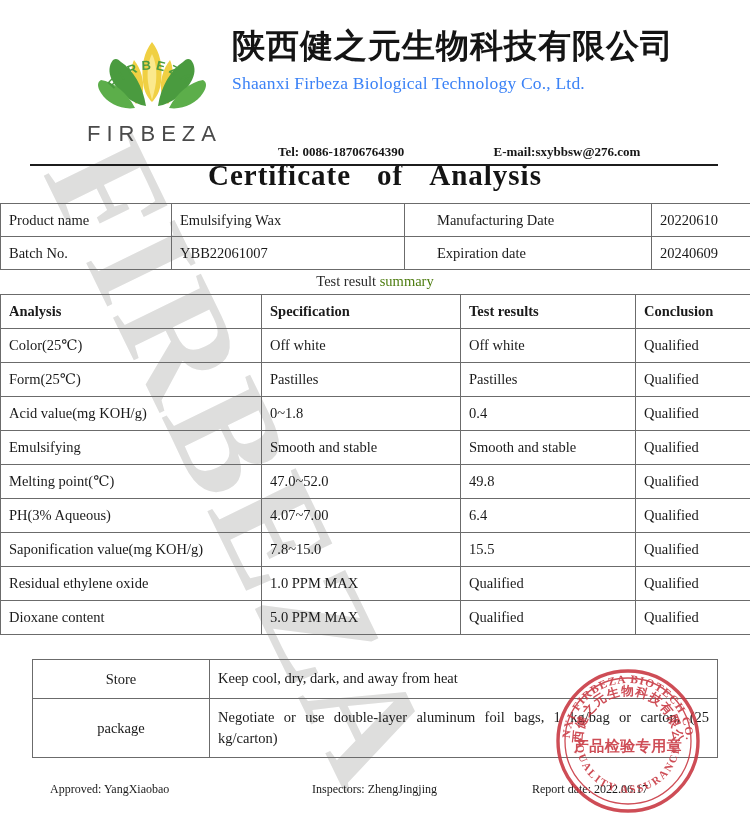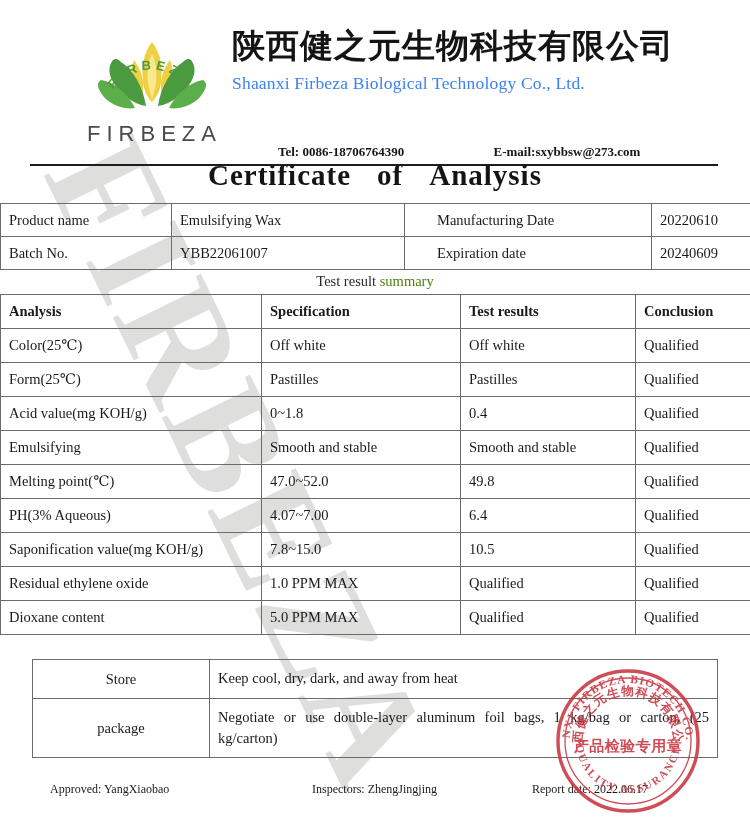--- a/index.html
+++ b/index.html
@@ -271,21 +271,21 @@
       <div class="logo-wordmark">FIRBEZA</div>
     </div>
 
     <div class="company-block">
       <div class="company-cn">陕西健之元生物科技有限公司</div>
       <div class="company-en">Shaanxi Firbeza Biological Technology Co., Ltd.</div>
     </div>
 
     <div class="contact-row">
       <span class="tel">Tel: 0086-18706764390</span>
-      <span class="mail">E-mail:sxybbsw@273.com</span>
+      <span class="mail">E-mail:sxybbsw@276.com</span>
     </div>
 
     <div class="header-rule"></div>
   </div>
 
   <h1 class="doc-title">
     <span>Certificate</span><span class="gap"></span><span>of</span><span class="gap"></span><span>Analysis</span>
   </h1>
 
   <table class="info-table">
@@ -352,21 +352,21 @@
       </tr>
       <tr>
         <td class="rc1">PH(3% Aqueous)</td>
         <td class="rc2">4.07~7.00</td>
         <td class="rc3">6.4</td>
         <td class="rc4">Qualified</td>
       </tr>
       <tr>
         <td class="rc1">Saponification value(mg KOH/g)</td>
         <td class="rc2">7.8~15.0</td>
-        <td class="rc3">10.5</td>
+        <td class="rc3">15.5</td>
         <td class="rc4">Qualified</td>
       </tr>
       <tr>
         <td class="rc1">Residual ethylene oxide</td>
         <td class="rc2">1.0 PPM MAX</td>
         <td class="rc3">Qualified</td>
         <td class="rc4">Qualified</td>
       </tr>
       <tr>
         <td class="rc1">Dioxane content</td>

